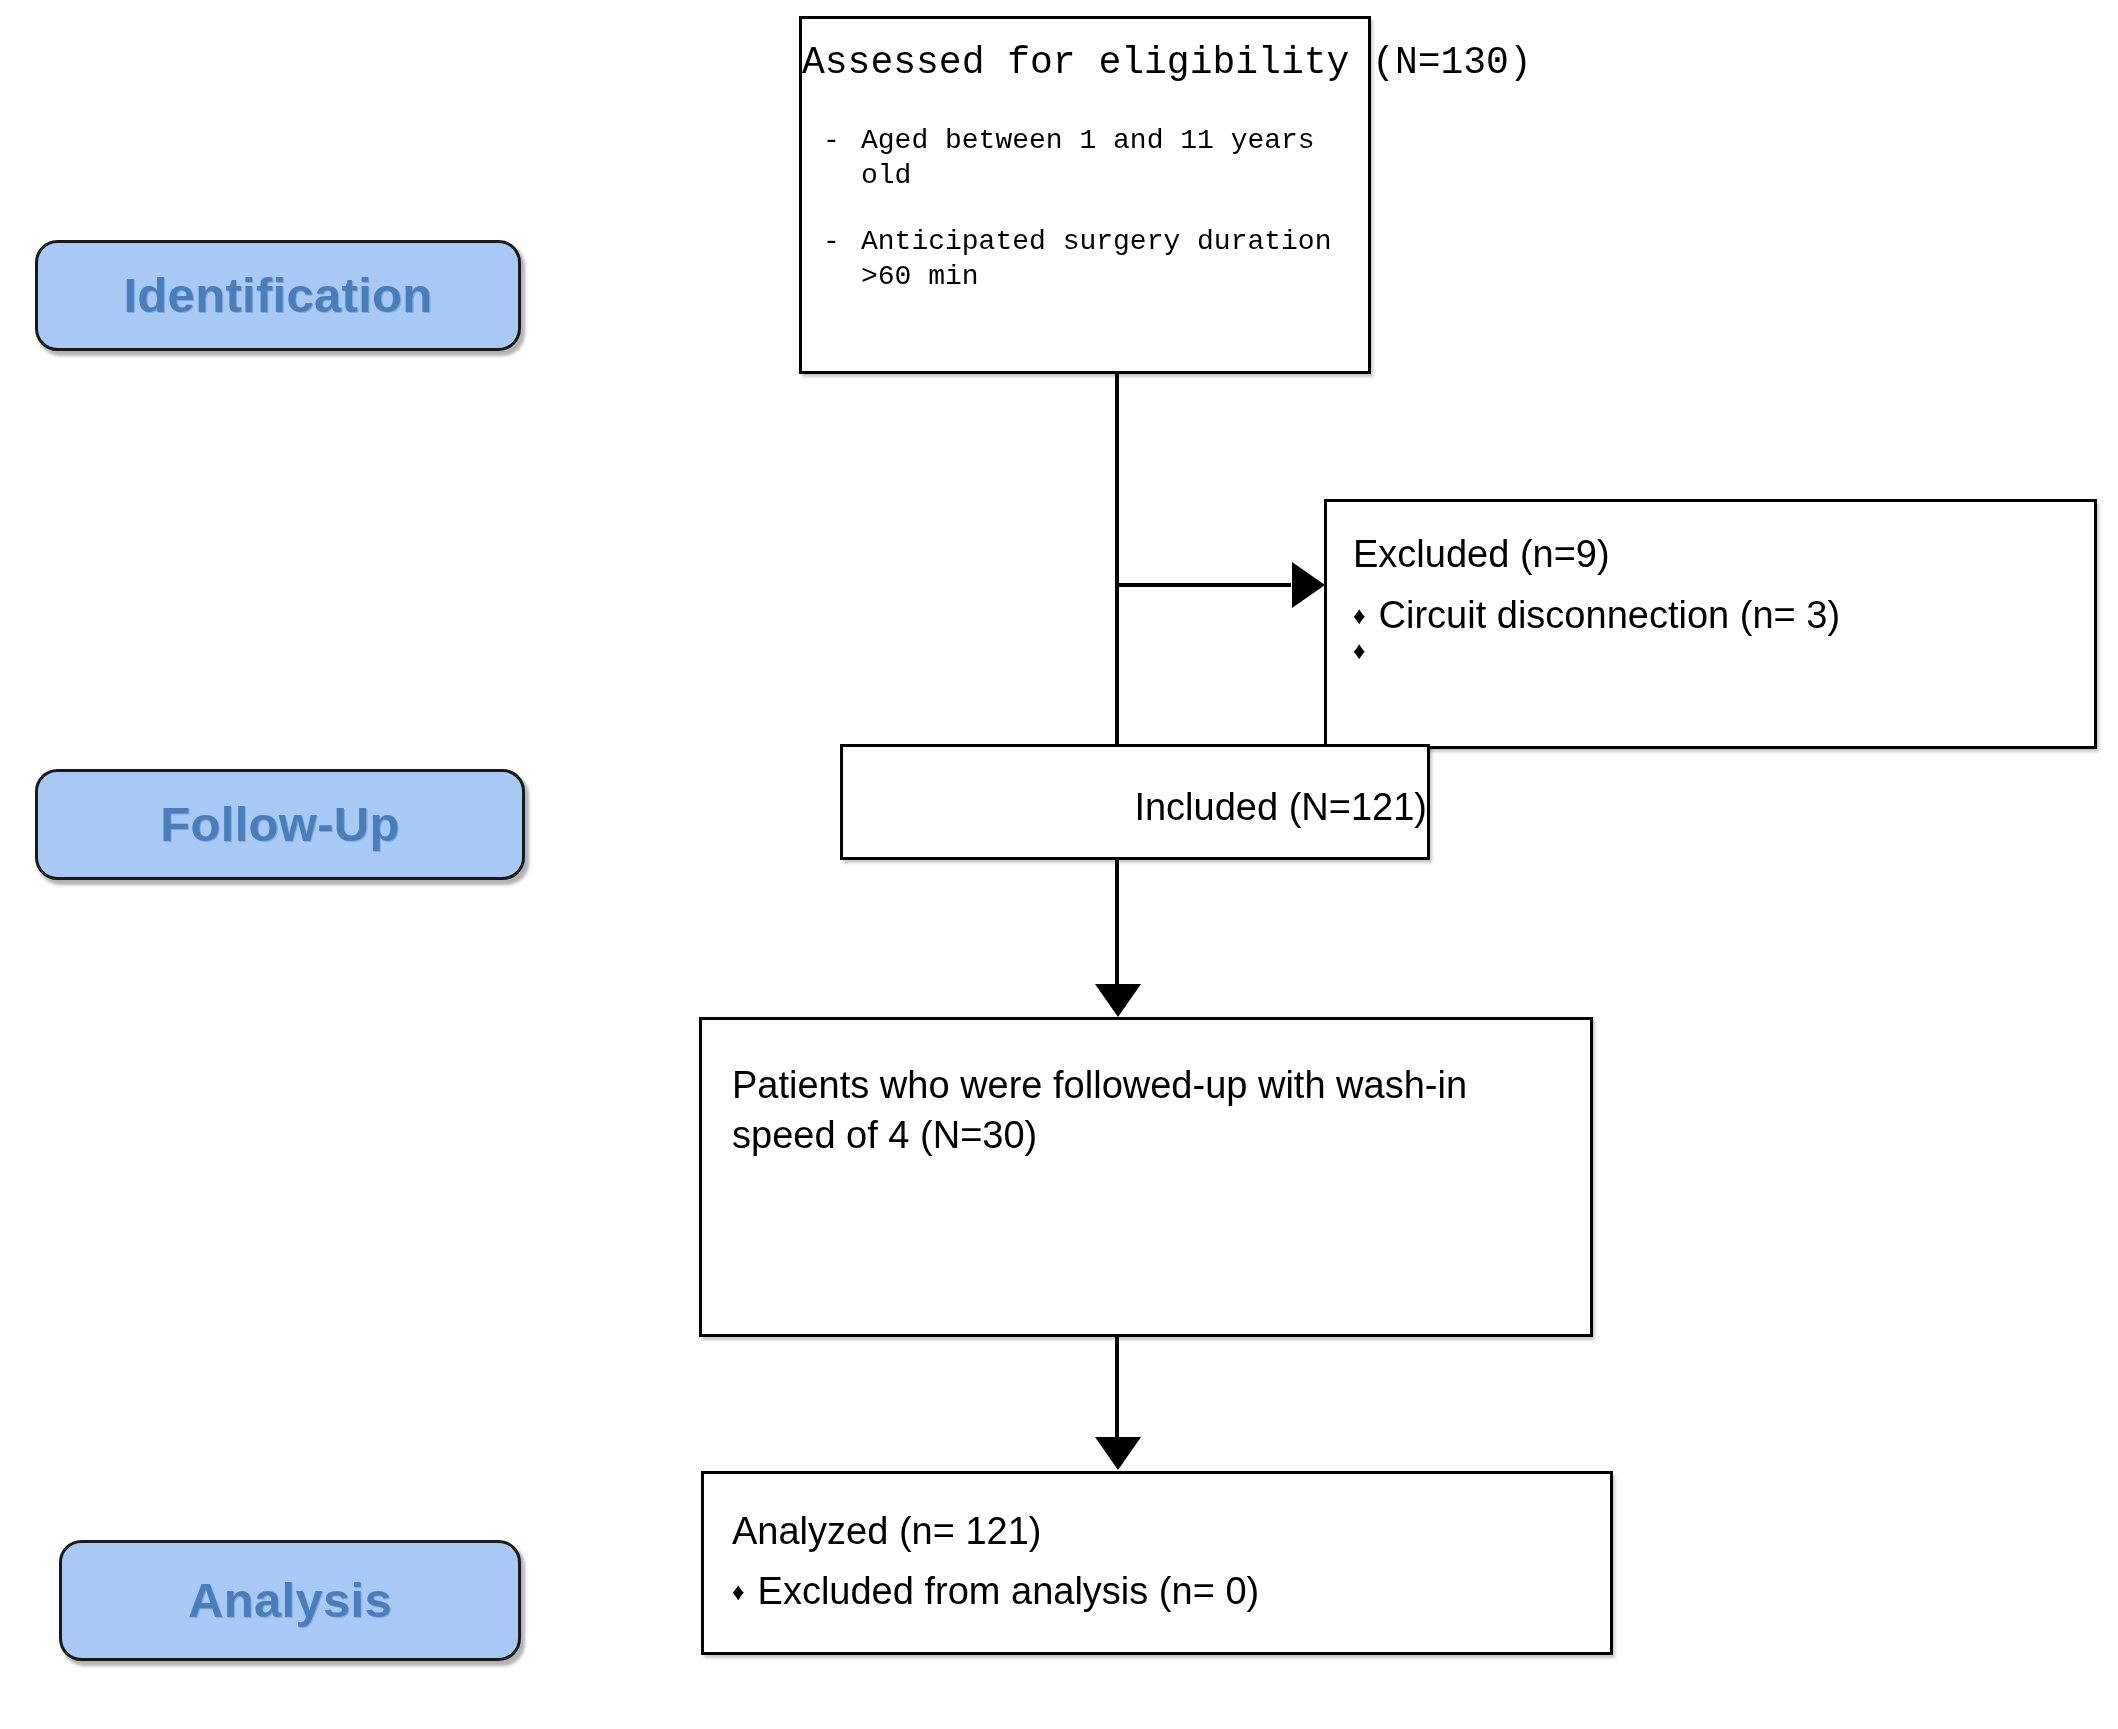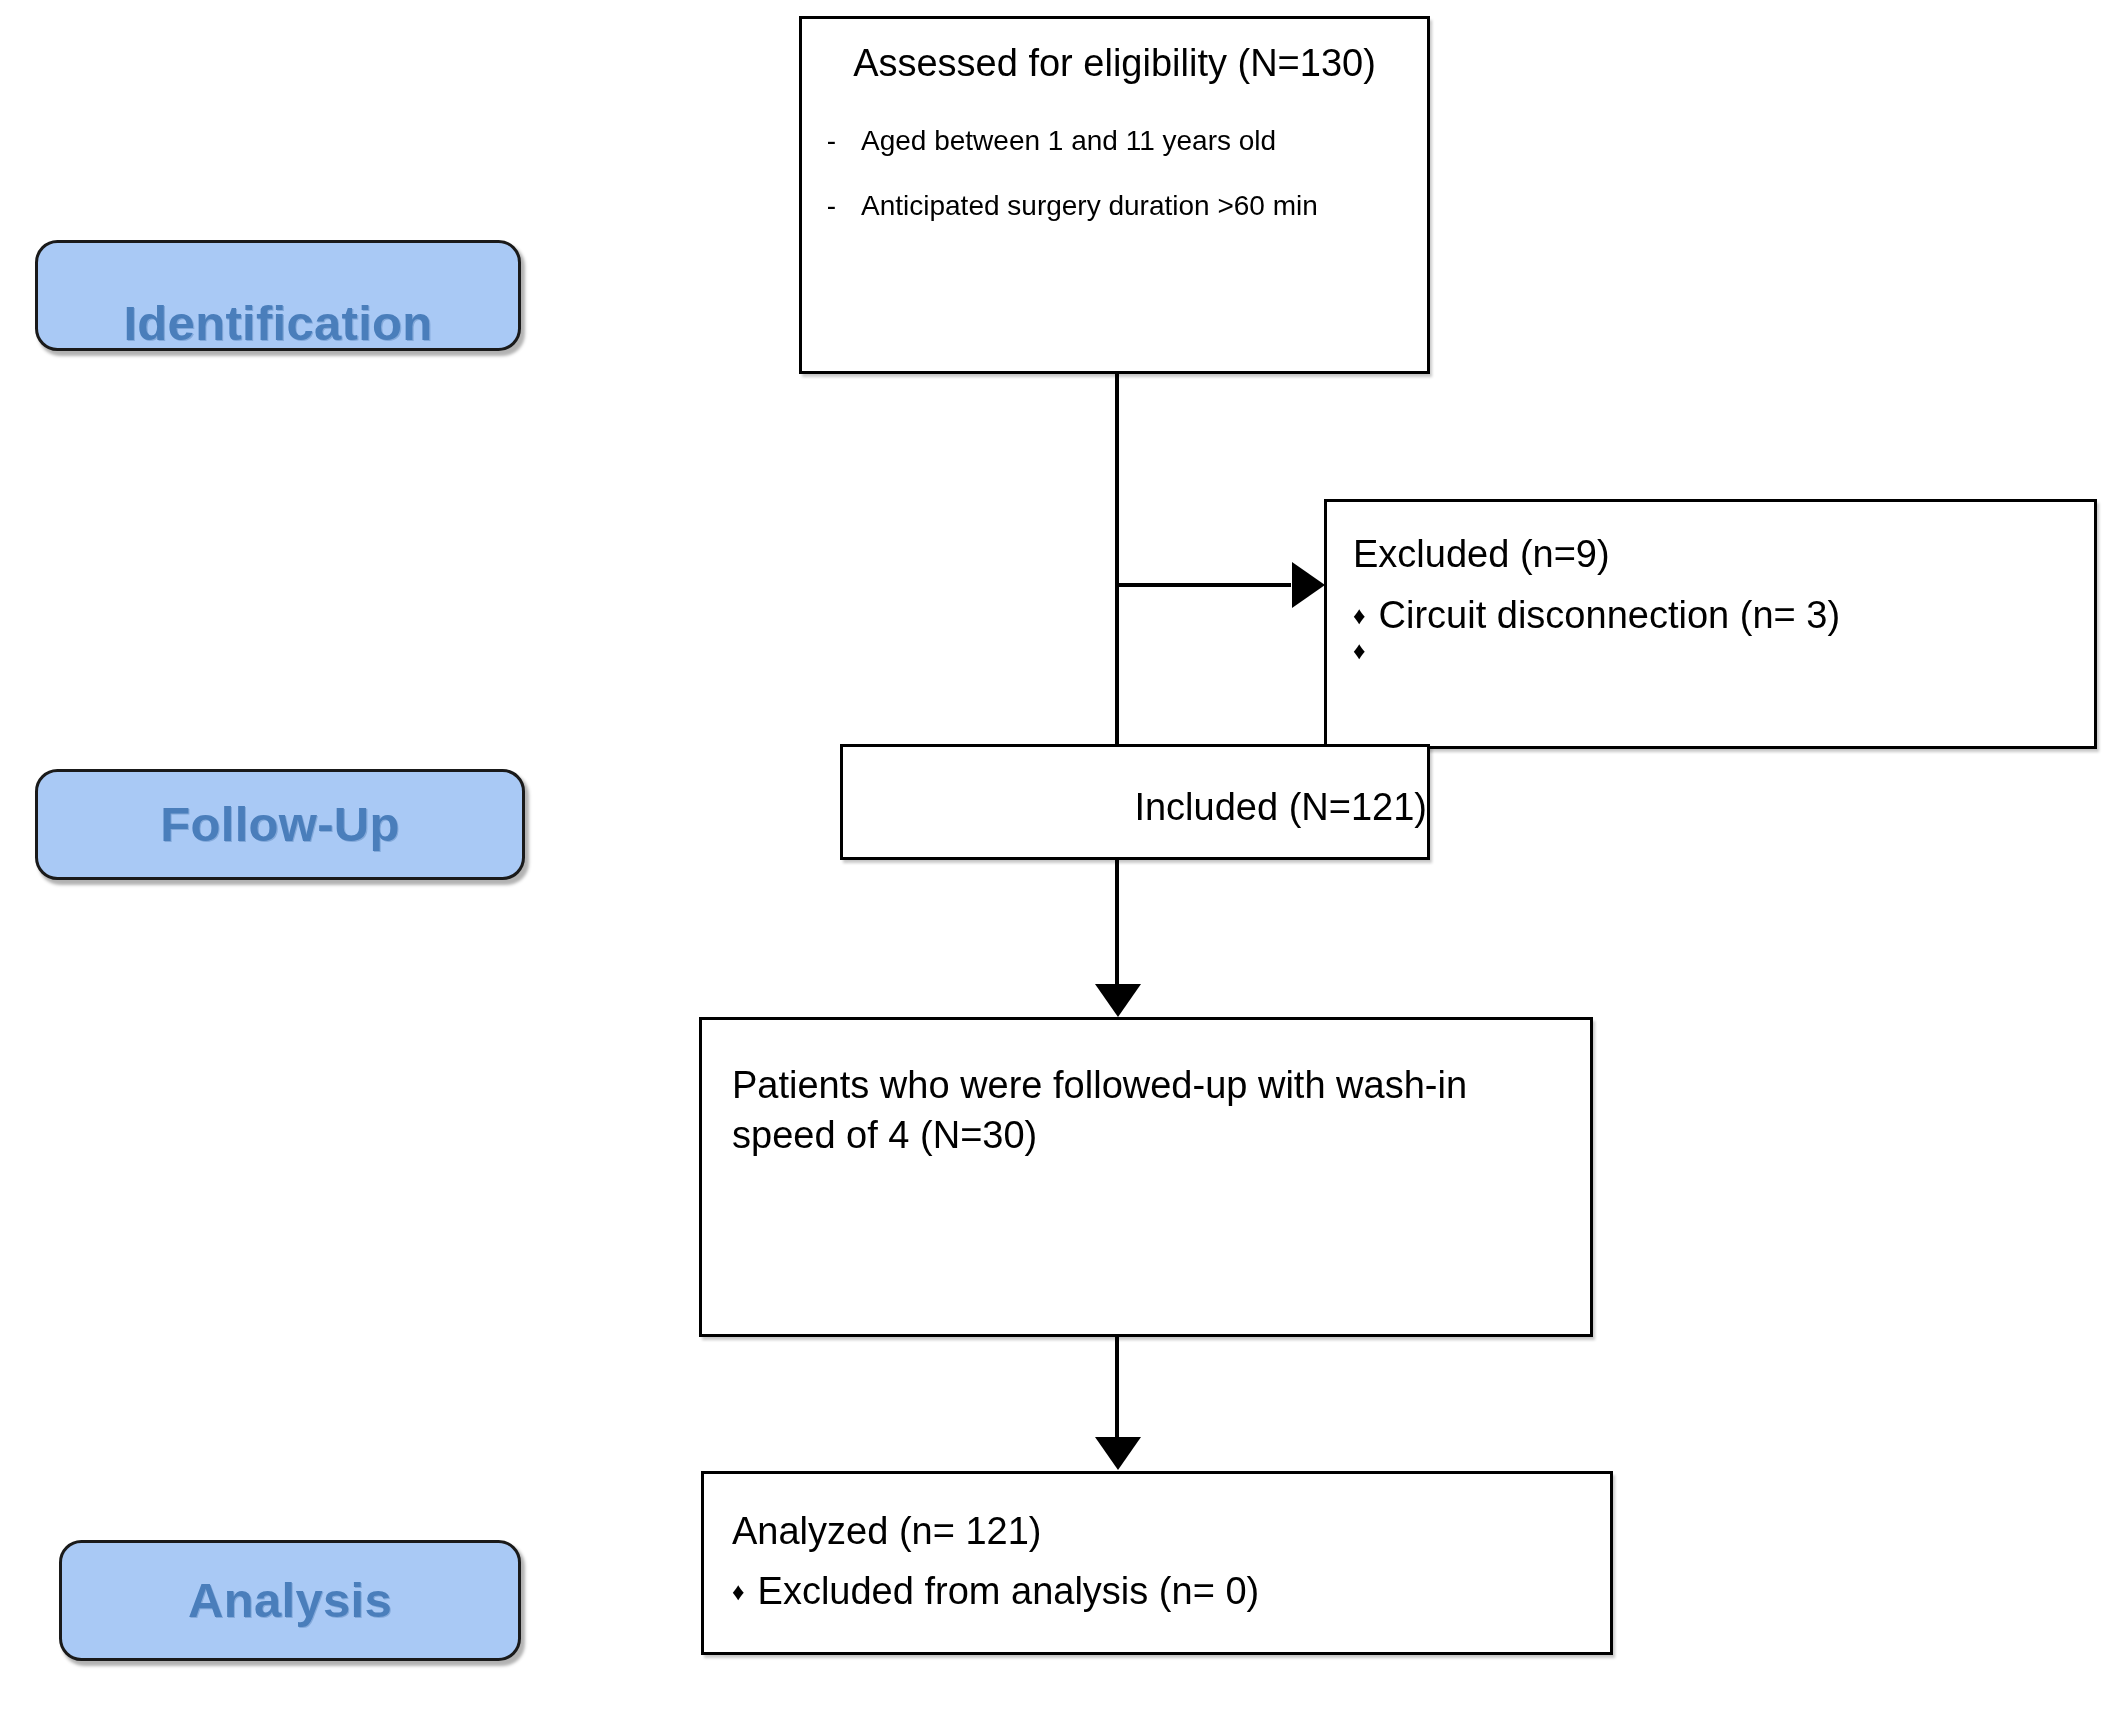--- a/index.html
+++ b/index.html
@@ -30,34 +30,34 @@
   }
   .stage-badge .stage-label {
     color: #4a7ebb;
     font-weight: bold;
     font-size: 49px;
     letter-spacing: 0.3px;
     line-height: 1;
     text-shadow: 1.1px 1.1px 0 rgba(60,110,170,0.35);
   }
 
-  #badge-identification { left: 35px;  top: 240px;  width: 486px; height: 111px; align-items: flex-end; }
+  #badge-identification { left: 35px;  top: 240px;  width: 486px; height: 111px; }
   #badge-followup       { left: 35px;  top: 769px; width: 490px; height: 111px; }
   #badge-analysis       { left: 59px; top: 1540px; width: 462px; height: 121px; }
 
   
   .flow-box {
     position: absolute;
     box-sizing: border-box;
     background: #ffffff;
     border: 3.7px solid #000000;
     box-shadow: 3.2px 3.7px 2.7px rgba(0,0,0,0.22);
   }
 
-  #box-eligibility { left: 799px; top: 16px;   width: 631px; height: 358px; }
+  #box-eligibility { left: 799px; top: 16px;   width: 572px; height: 358px; font-family: Liberation Mono, monospace; }
   #box-excluded    { left: 1324px; top: 460px;  width: 773px; height: 250px; margin-top: 39px; }
   #box-included    { left: 840px; top: 744px; width: 590px; height: 116px; }
   #box-washin      { left: 699px; top: 1017px; width: 894px; height: 320px; }
   #box-analyzed    { left: 701px; top: 1471px; width: 912px; height: 184px; }
 
   
   .box-title {
     font-size: 38px;
     color: #000000;
     line-height: 1.18;

